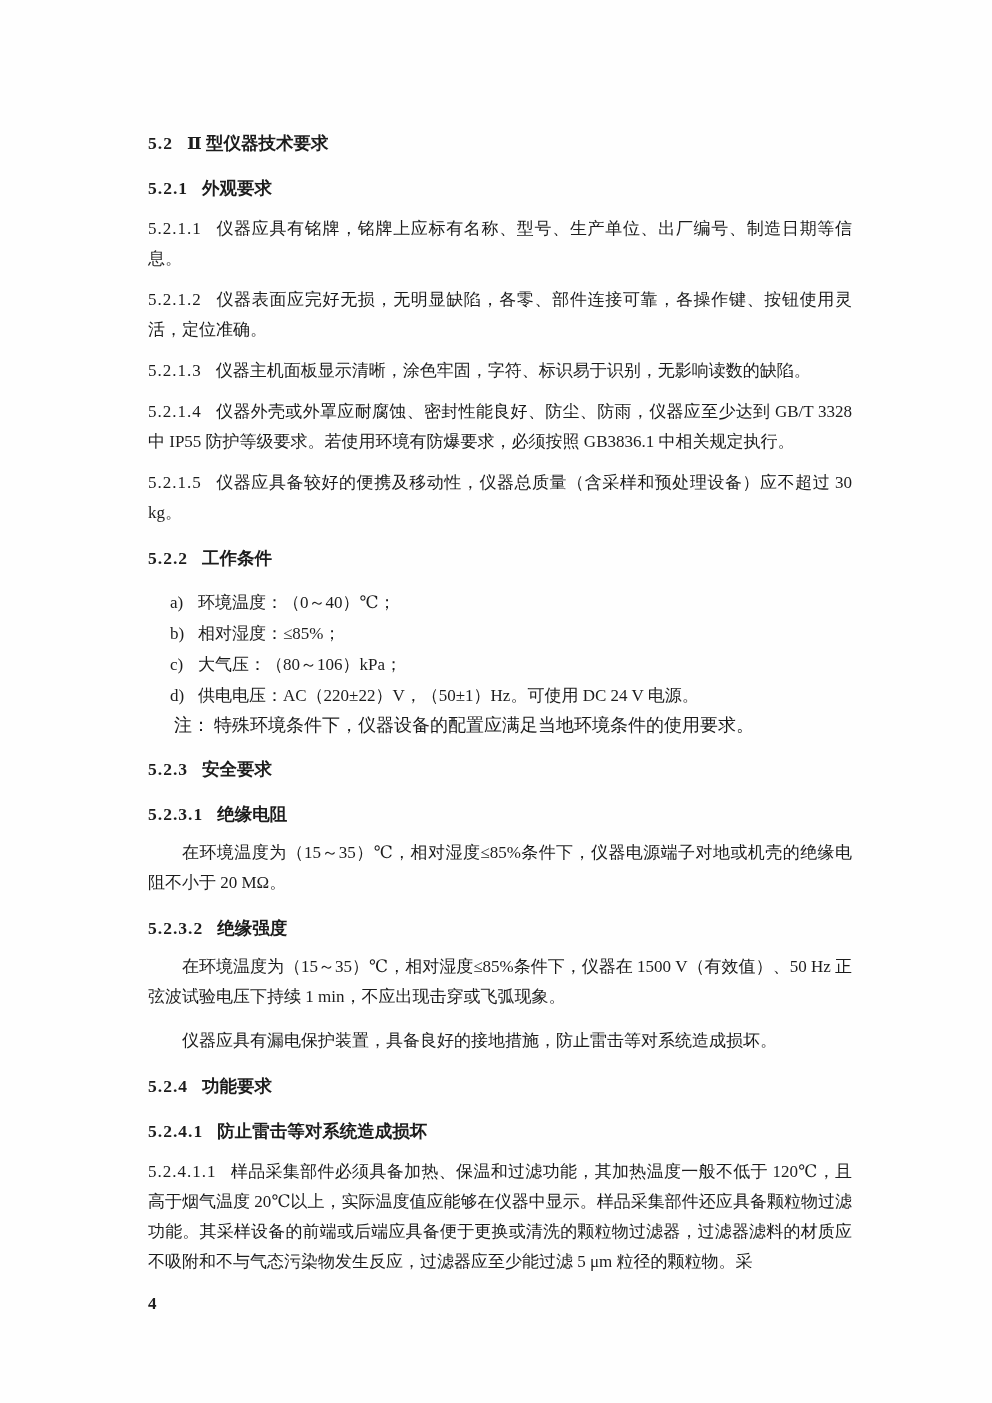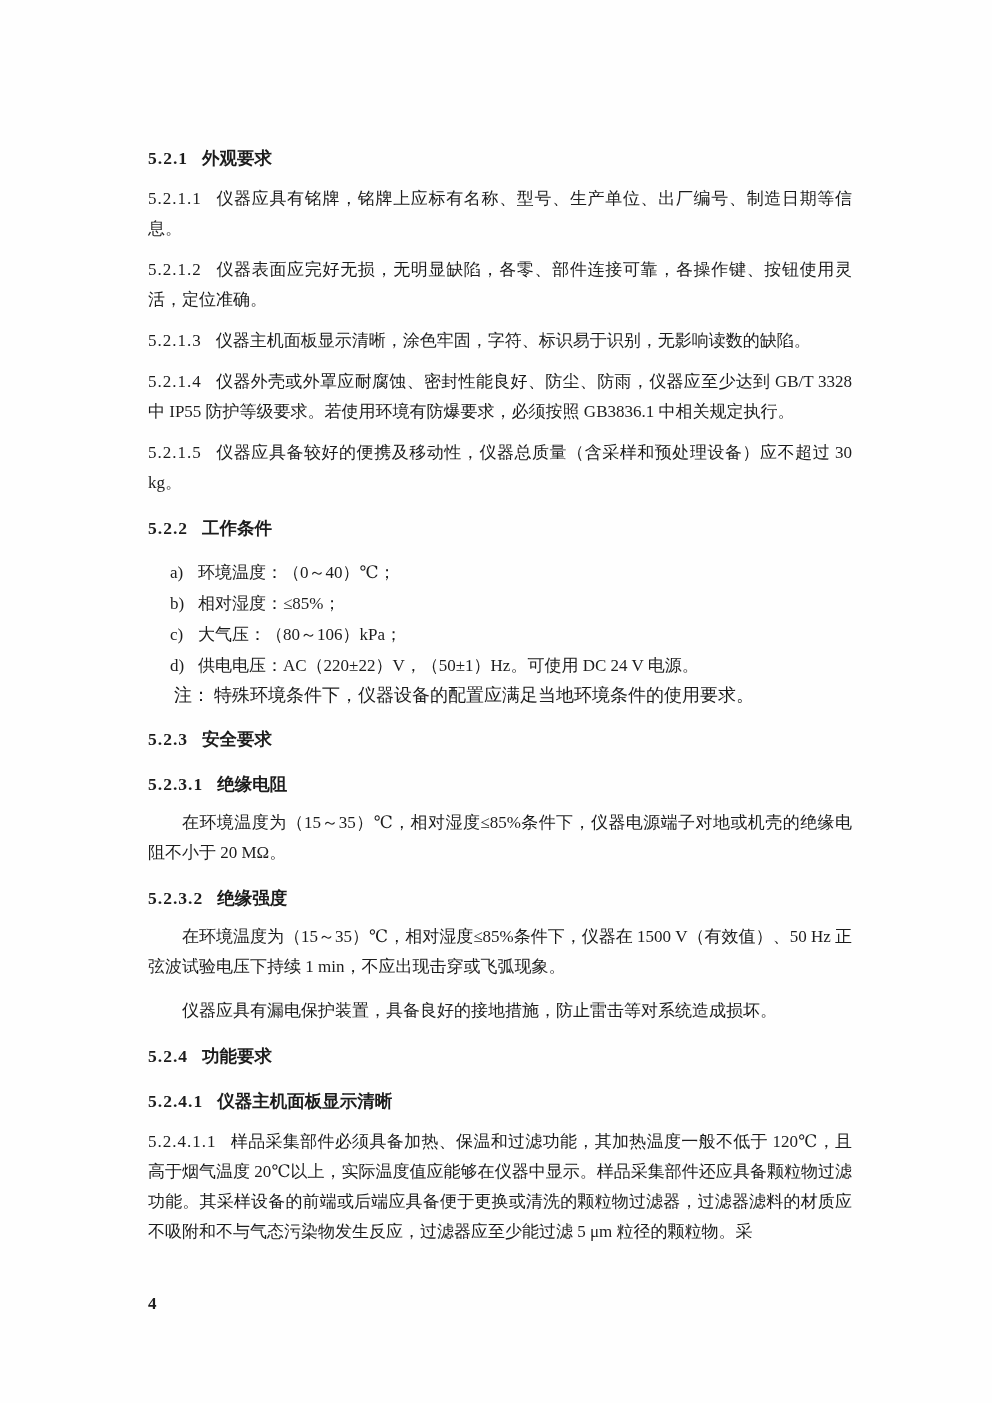--- a/index.html
+++ b/index.html
@@ -70,20 +70,21 @@
     font-size: 17px;
     font-weight: bold;
   }
 </style>
 </head>
 <body>
 
 <div class="page">
   <div class="content">
 
+    <p class="heading first"><span class="num">5.2</span><span>Ⅱ 型仪器技术要求</span></p>
 
     <p class="heading"><span class="num">5.2.1</span><span>外观要求</span></p>
 
     <p class="para"><span class="num">5.2.1.1</span><span>仪器应具有铭牌，铭牌上应标有名称、型号、生产单位、出厂编号、制造日期等信息。</span></p>
 
     <p class="para"><span class="num">5.2.1.2</span><span>仪器表面应完好无损，无明显缺陷，各零、部件连接可靠，各操作键、按钮使用灵活，定位准确。</span></p>
 
     <p class="para"><span class="num">5.2.1.3</span><span>仪器主机面板显示清晰，涂色牢固，字符、标识易于识别，无影响读数的缺陷。</span></p>
 
     <p class="para"><span class="num">5.2.1.4</span><span>仪器外壳或外罩应耐腐蚀、密封性能良好、防尘、防雨，仪器应至少达到 GB/T 3328 中 IP55 防护等级要求。若使用环境有防爆要求，必须按照 GB3836.1 中相关规定执行。</span></p>
@@ -108,20 +109,20 @@
     <p class="ipara">在环境温度为（15～35）℃，相对湿度≤85%条件下，仪器电源端子对地或机壳的绝缘电阻不小于 20 MΩ。</p>
 
     <p class="heading"><span class="num">5.2.3.2</span><span>绝缘强度</span></p>
 
     <p class="ipara">在环境温度为（15～35）℃，相对湿度≤85%条件下，仪器在 1500 V（有效值）、50 Hz 正弦波试验电压下持续 1 min，不应出现击穿或飞弧现象。</p>
 
     <p class="ipara">仪器应具有漏电保护装置，具备良好的接地措施，防止雷击等对系统造成损坏。</p>
 
     <p class="heading"><span class="num">5.2.4</span><span>功能要求</span></p>
 
-    <p class="heading"><span class="num">5.2.4.1</span><span>仪器主机面板显示清晰</span></p>
+    <p class="heading"><span class="num">5.2.4.1</span><span>防止雷击等对系统造成损坏</span></p>
 
     <p class="para"><span class="num">5.2.4.1.1</span><span>样品采集部件必须具备加热、保温和过滤功能，其加热温度一般不低于 120℃，且高于烟气温度 20℃以上，实际温度值应能够在仪器中显示。样品采集部件还应具备颗粒物过滤功能。其采样设备的前端或后端应具备便于更换或清洗的颗粒物过滤器，过滤器滤料的材质应不吸附和不与气态污染物发生反应，过滤器应至少能过滤 5 μm 粒径的颗粒物。采</span></p>
 
   </div>
 
   <div class="page-number">4</div>
 </div>
 
 </body></html>

